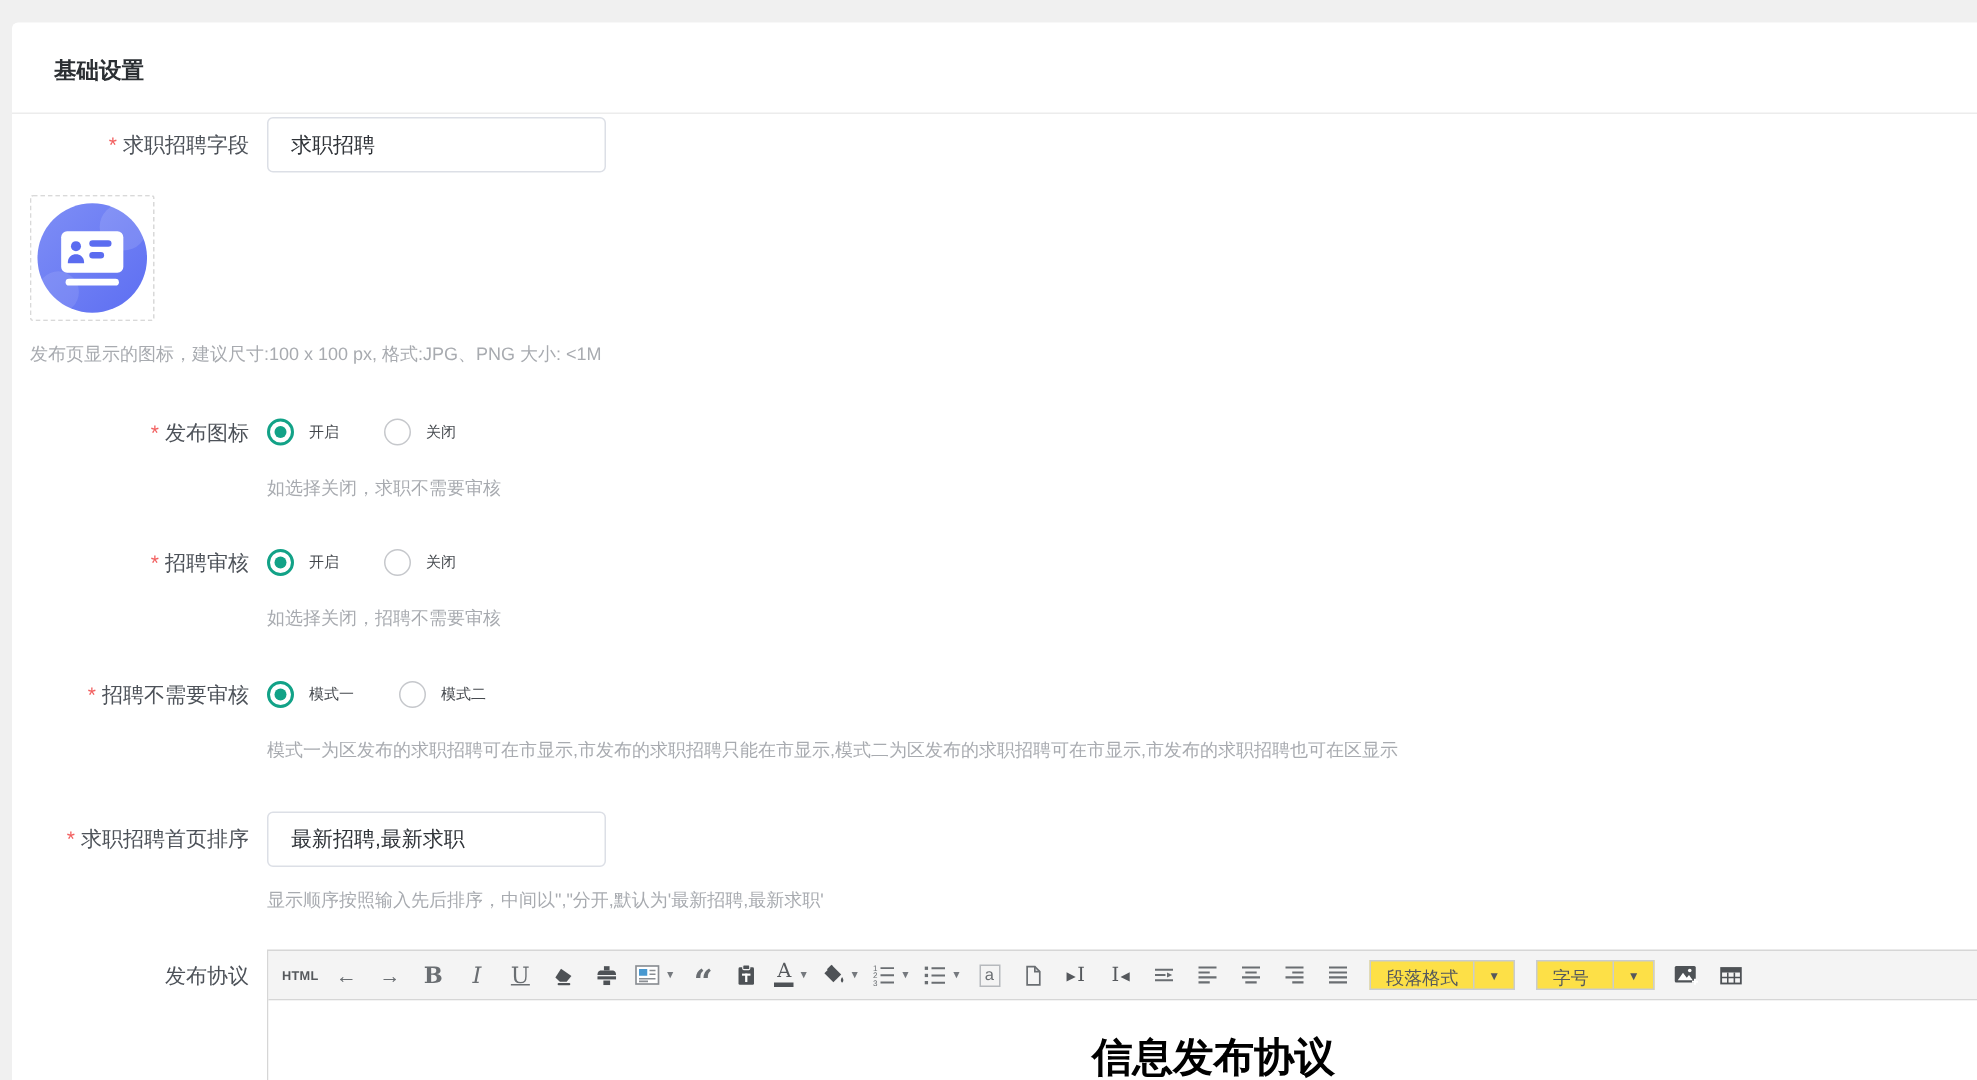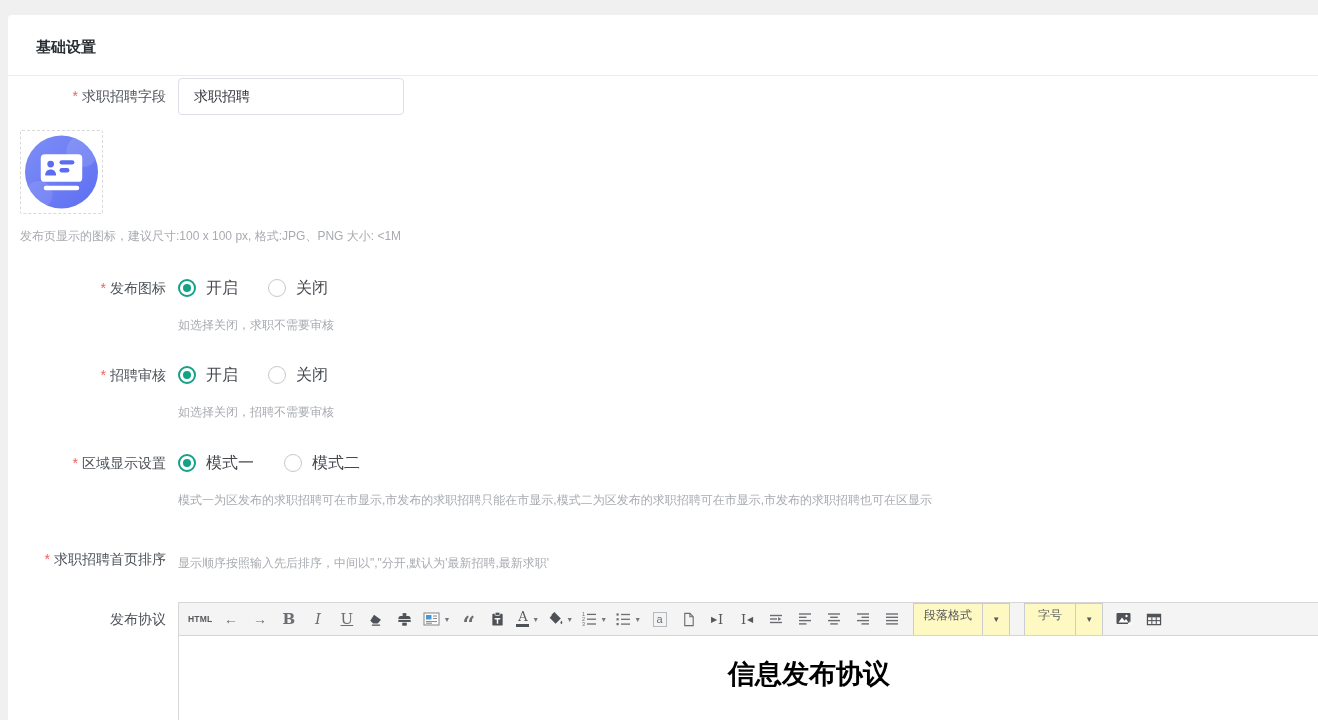--- a/index.html
+++ b/index.html
@@ -50,21 +50,21 @@
   .radio-opt { display:inline-flex; align-items:center; margin-right:30px; cursor:pointer; }
   .radio {
     width:18px; height:18px; border-radius:50%; background:#fff;
     border:1px solid #c6c8cc; position:relative; flex:none;
   }
   .radio.sel { border:2px solid #12a287; }
   .radio.sel::after {
     content:""; position:absolute; left:50%; top:50%; width:8px; height:8px;
     margin:-4px 0 0 -4px; border-radius:50%; background:#12a287;
   }
-  .rlabel { margin-left:10px; font-size:16px; color:#45494e; }
+  .rlabel { margin-left:10px; font-size:10px; color:#45494e; }
 
   
   .editor { width:1262px; border:1px solid #d6d6d6; background:#fff; }
   .ed-toolbar {
     height:33px; background:#f4f4f4; border-bottom:1px solid #d6d6d6;
     display:flex; align-items:center; padding:0 5px; overflow:hidden;
   }
   .tbtn {
     min-width:21px; height:24px; margin:0 4px; display:inline-flex;
     align-items:center; justify-content:center; color:#6a6e72; font-size:14px;
@@ -79,22 +79,22 @@
   }
   .qg { font-family:"DejaVu Serif",serif; font-size:22px; font-weight:700;
         color:#6a6e72; line-height:8px; position:relative; top:5px; }
   .tri { font-size:8px; color:#55585c; } 
   .ib { font-family:"DejaVu Serif",serif; font-size:13px; color:#55585c; margin:0 1px; }
   .fcwrap { display:inline-flex; flex-direction:column; align-items:center;
             font-family:"DejaVu Serif",serif; font-size:13px; line-height:12px; color:#55585c; }
   .fcbar { width:13px; height:3px; background:#4e5256; margin-top:1px; }
   .tb-caret { font-size:7px; margin-left:3px; color:#75797e; }
   .tb-dd {
-    display:inline-flex; height:33px; border:1px solid #c9ccd0; background:#fef9c3;
-    margin:0 7px; align-items:stretch; flex:none; cursor:pointer;text-align:center;
+    display:inline-flex; height:20px; border:1px solid #c9ccd0; background:#fde047;
+    margin:0 7px; align-items:stretch; flex:none; cursor:pointer;
   }
   .dd-label { padding:0 10px; min-width:50px; font-size:12px; color:#55585c; line-height:22px; }
   .dd-caret { width:27px; border-left:1px solid #c9ccd0; display:flex;
               align-items:center; justify-content:center; font-size:8px; color:#55585c; }
   .ed-content { background:#fff; height:140px; text-align:center; }
   .ed-title { padding-top:20px; font-size:27px; font-weight:800; color:#000; }
 </style>
 </head>
 <body>
 
@@ -165,39 +165,40 @@
           <label class="radio-opt">
               <span class="radio"></span>
               <span class="rlabel">关闭</span>
             </label>
         </div>
         <div class="hint mt19">如选择关闭，招聘不需要审核</div>
       </div>
     </div>
 
     <div class="row" style="margin-top:32px;">
-      <div class="flabel lh20"><span class="req">*</span><span>区域显示设置</span></div>
+      <div class="flabel lh20"><span class="req">*</span><span>招聘不需要审核</span></div>
       <div class="fctrl">
         <div class="radio-group">
           <label class="radio-opt">
               <span class="radio sel"></span>
               <span class="rlabel">模式一</span>
             </label>
           <label class="radio-opt">
               <span class="radio"></span>
               <span class="rlabel">模式二</span>
             </label>
         </div>
         <div class="hint mt19">模式一为区发布的求职招聘可在市显示,市发布的求职招聘只能在市显示,模式二为区发布的求职招聘可在市显示,市发布的求职招聘也可在区显示</div>
       </div>
     </div>
 
     <div class="row" style="margin-top:32px;">
       <div class="flabel lh37"><span class="req">*</span><span>求职招聘首页排序</span></div>
       <div class="fctrl">
+        <input class="tinput" value="最新招聘,最新求职" style="">
         <div class="hint mt14">显示顺序按照输入先后排序，中间以","分开,默认为'最新招聘,最新求职'</div>
       </div>
     </div>
 
     <div class="row" style="margin-top:24px;">
       <div class="flabel lh34"><span>发布协议</span></div>
       <div class="fctrl">
         <div class="editor">
           <div class="ed-toolbar">
               <span class="tbtn tb-html-source-button">HTML</span>

